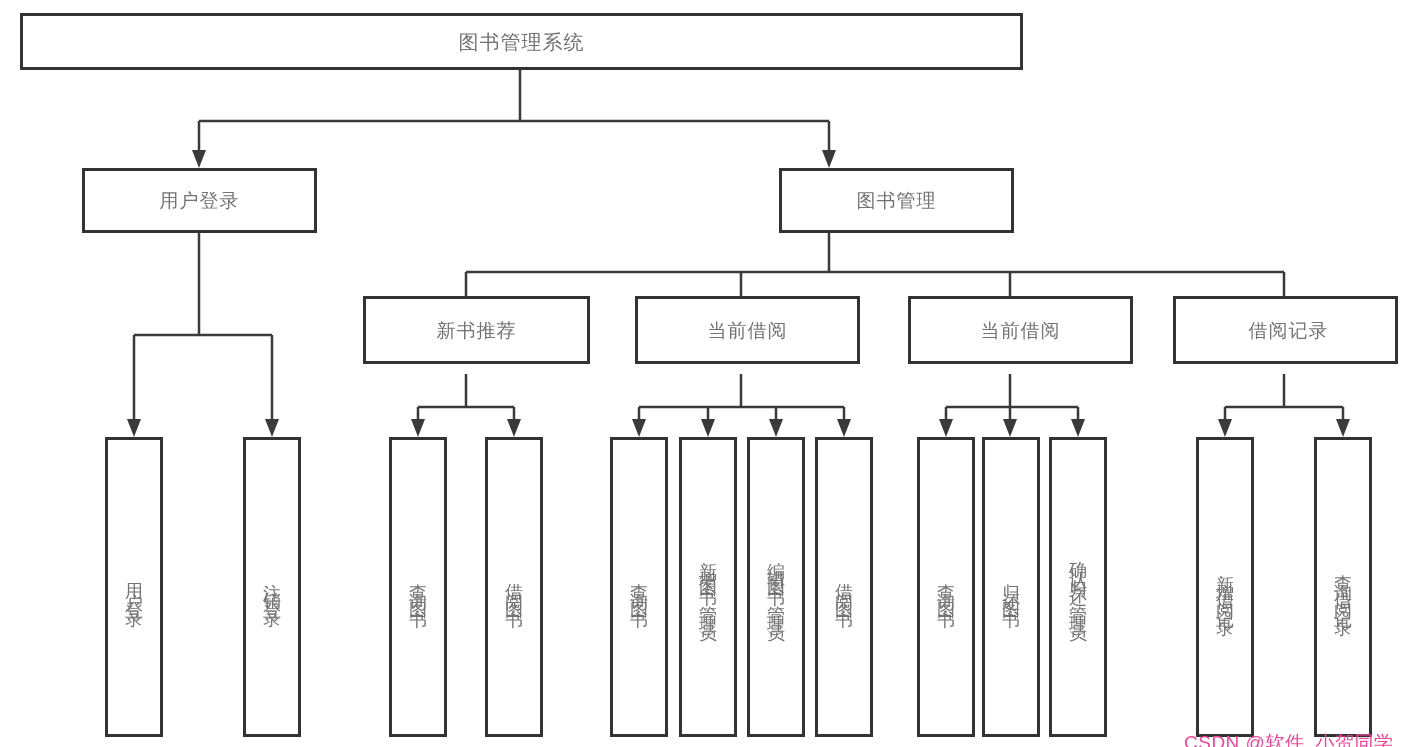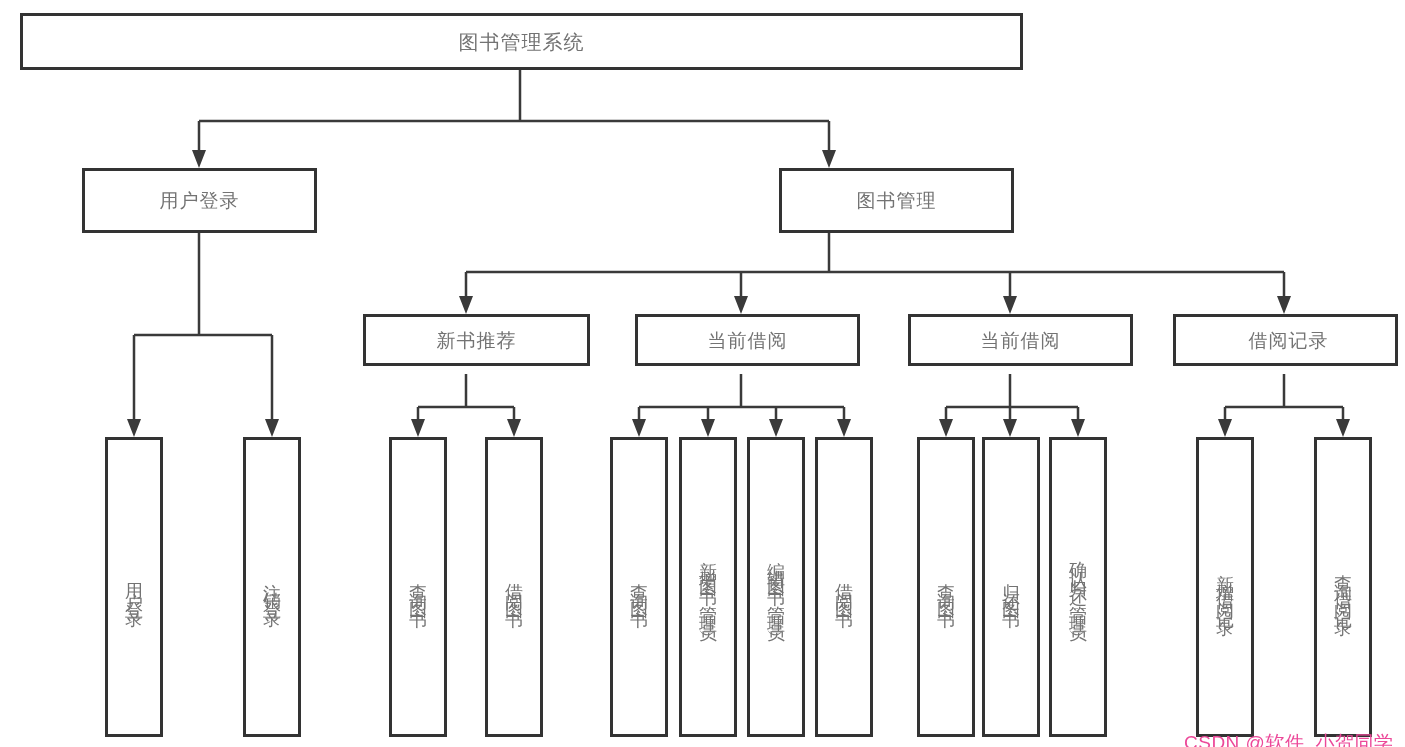--- a/index.html
+++ b/index.html
@@ -35,21 +35,21 @@
   .node.h {
     font-size: 19px;
     line-height: 1;
     letter-spacing: 1px;
   }
   .node.root {
     left: 20px; top: 13px; width: 1003px; height: 57px;
     font-size: 20px;
   }
   .node.lvl2 { top: 168px; width: 235px; height: 65px; }
-  .node.lvl3 { top: 314px; height: 52px; font-family: Liberation Serif, serif; }
+  .node.lvl3 { top: 296px; height: 68px; font-family: Liberation Serif, serif; }
   .node.leaf {
     top: 437px; height: 300px; width: 58px;
     writing-mode: vertical-rl;
     text-orientation: mixed;
     font-size: 18px;
     letter-spacing: 9px;
     line-height: 1;
   }
   .watermark {
     position: absolute;

